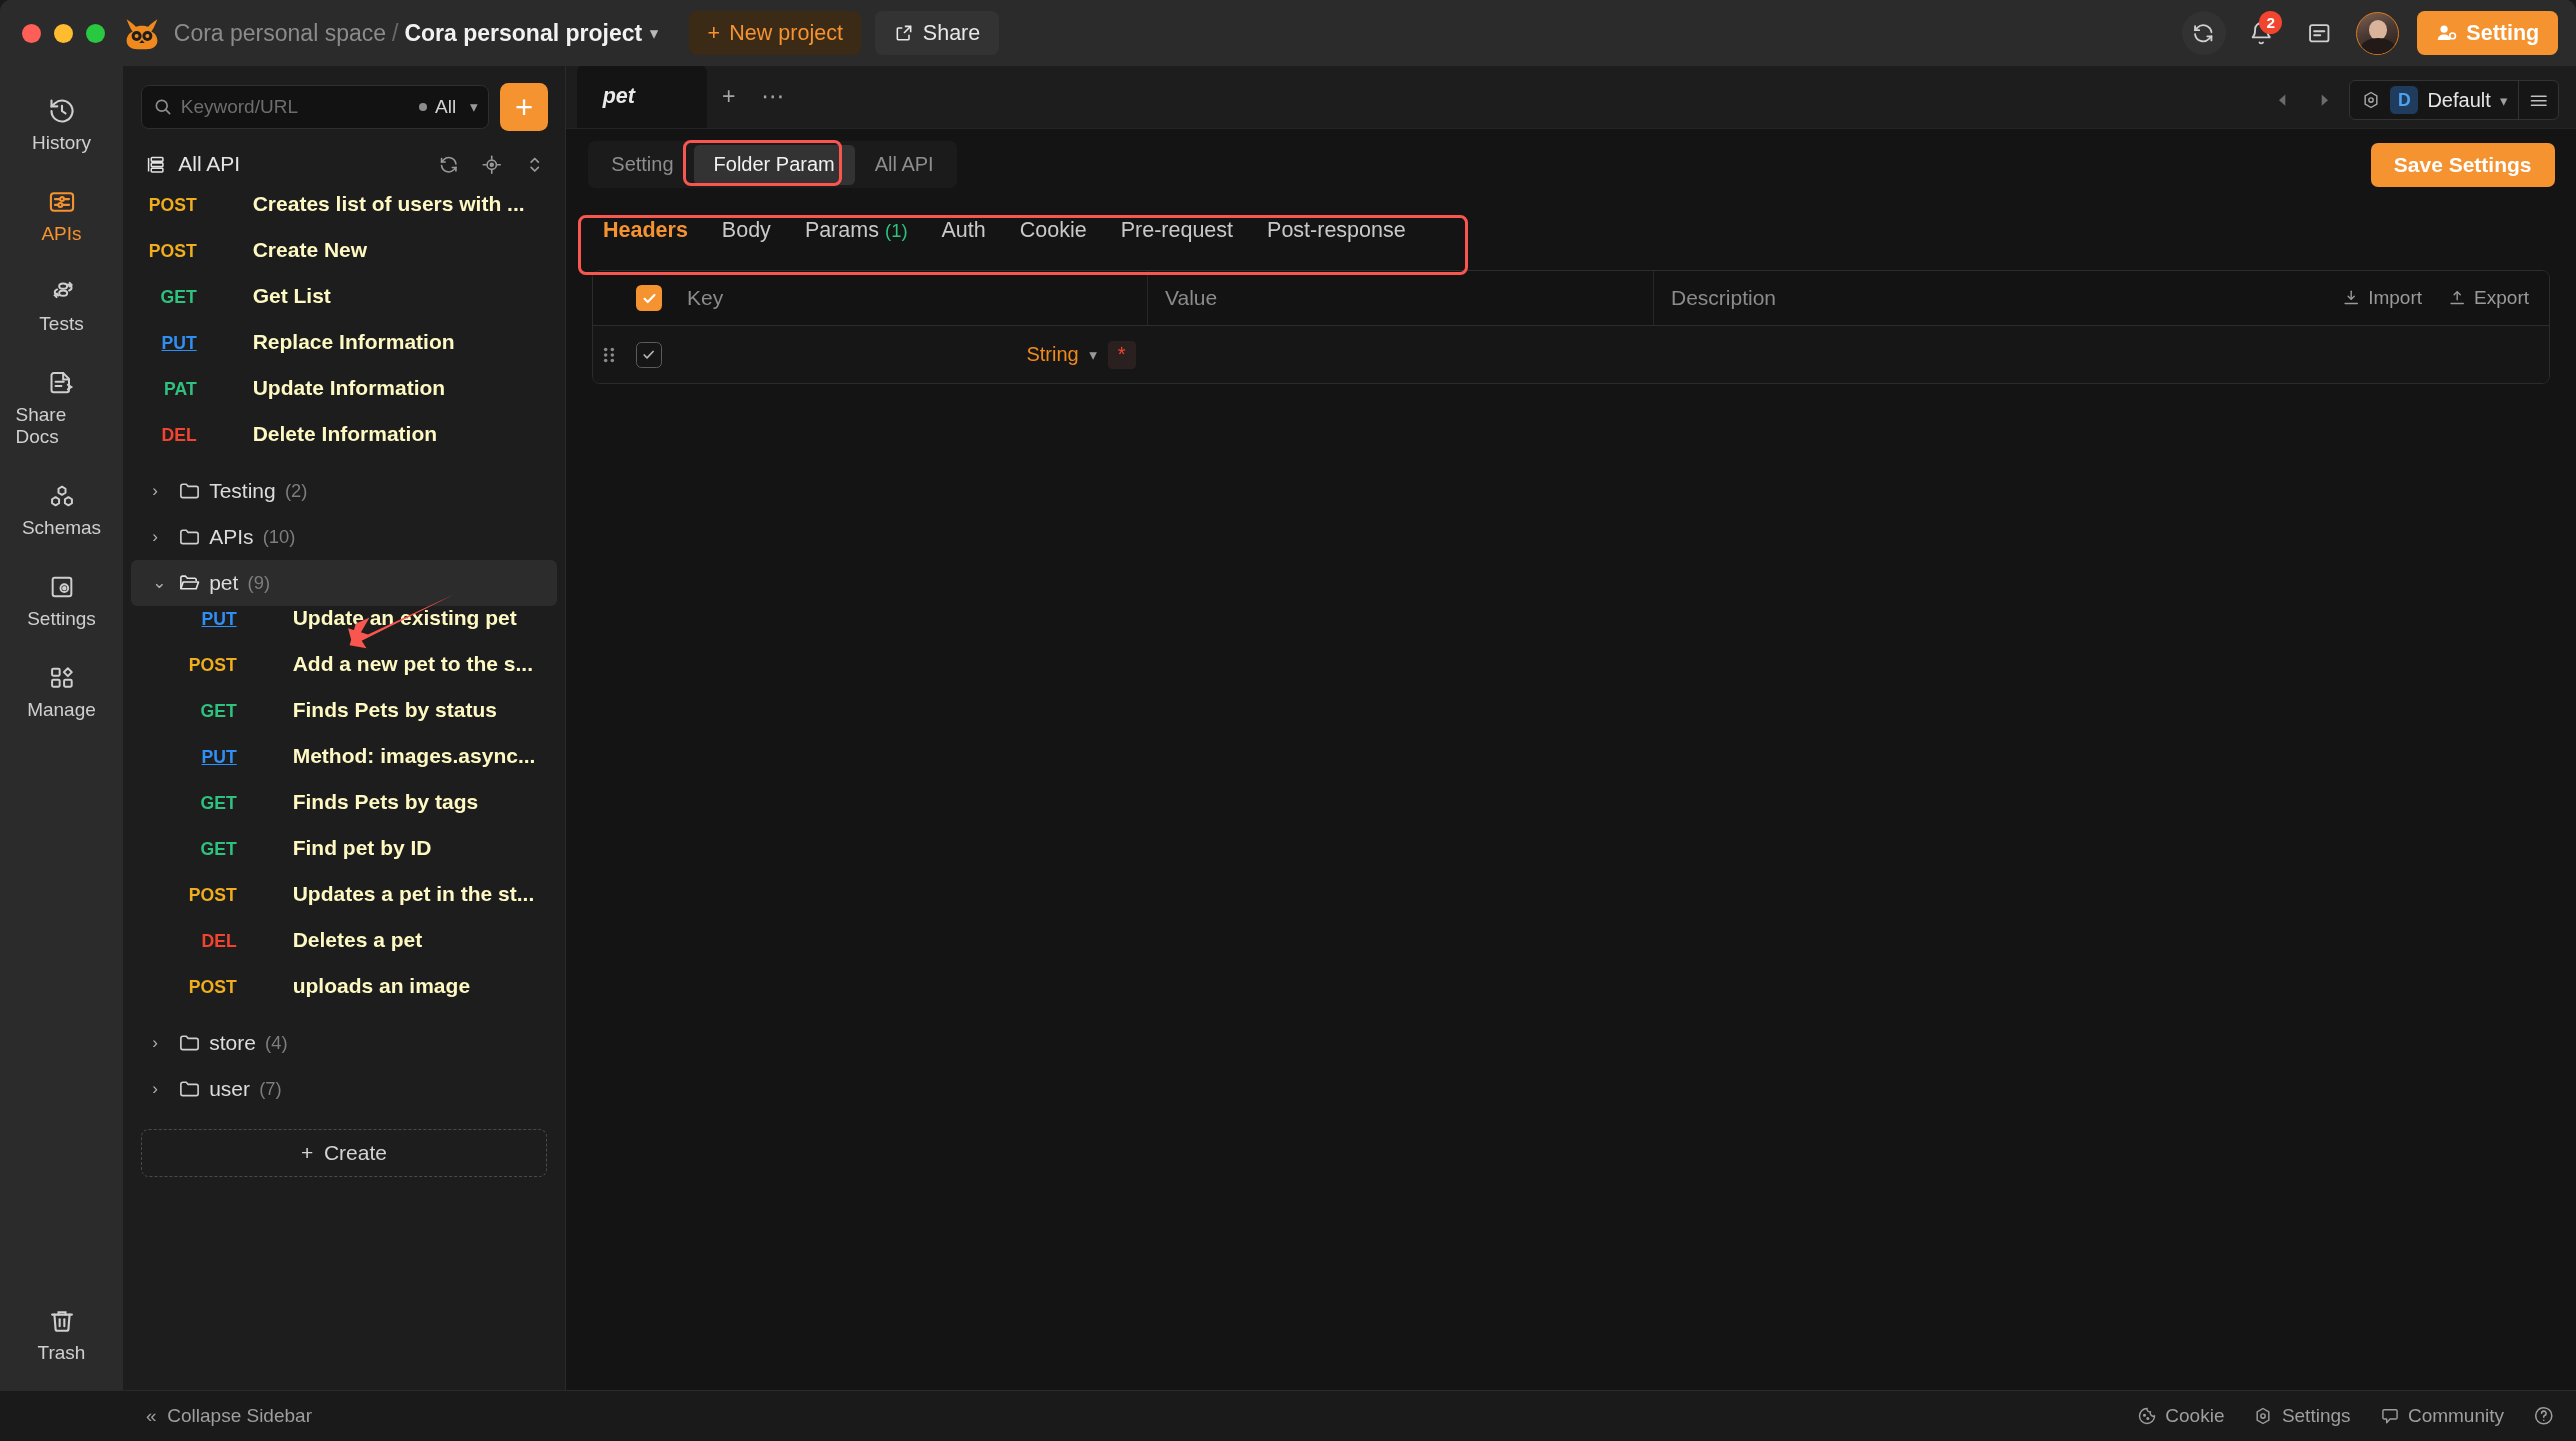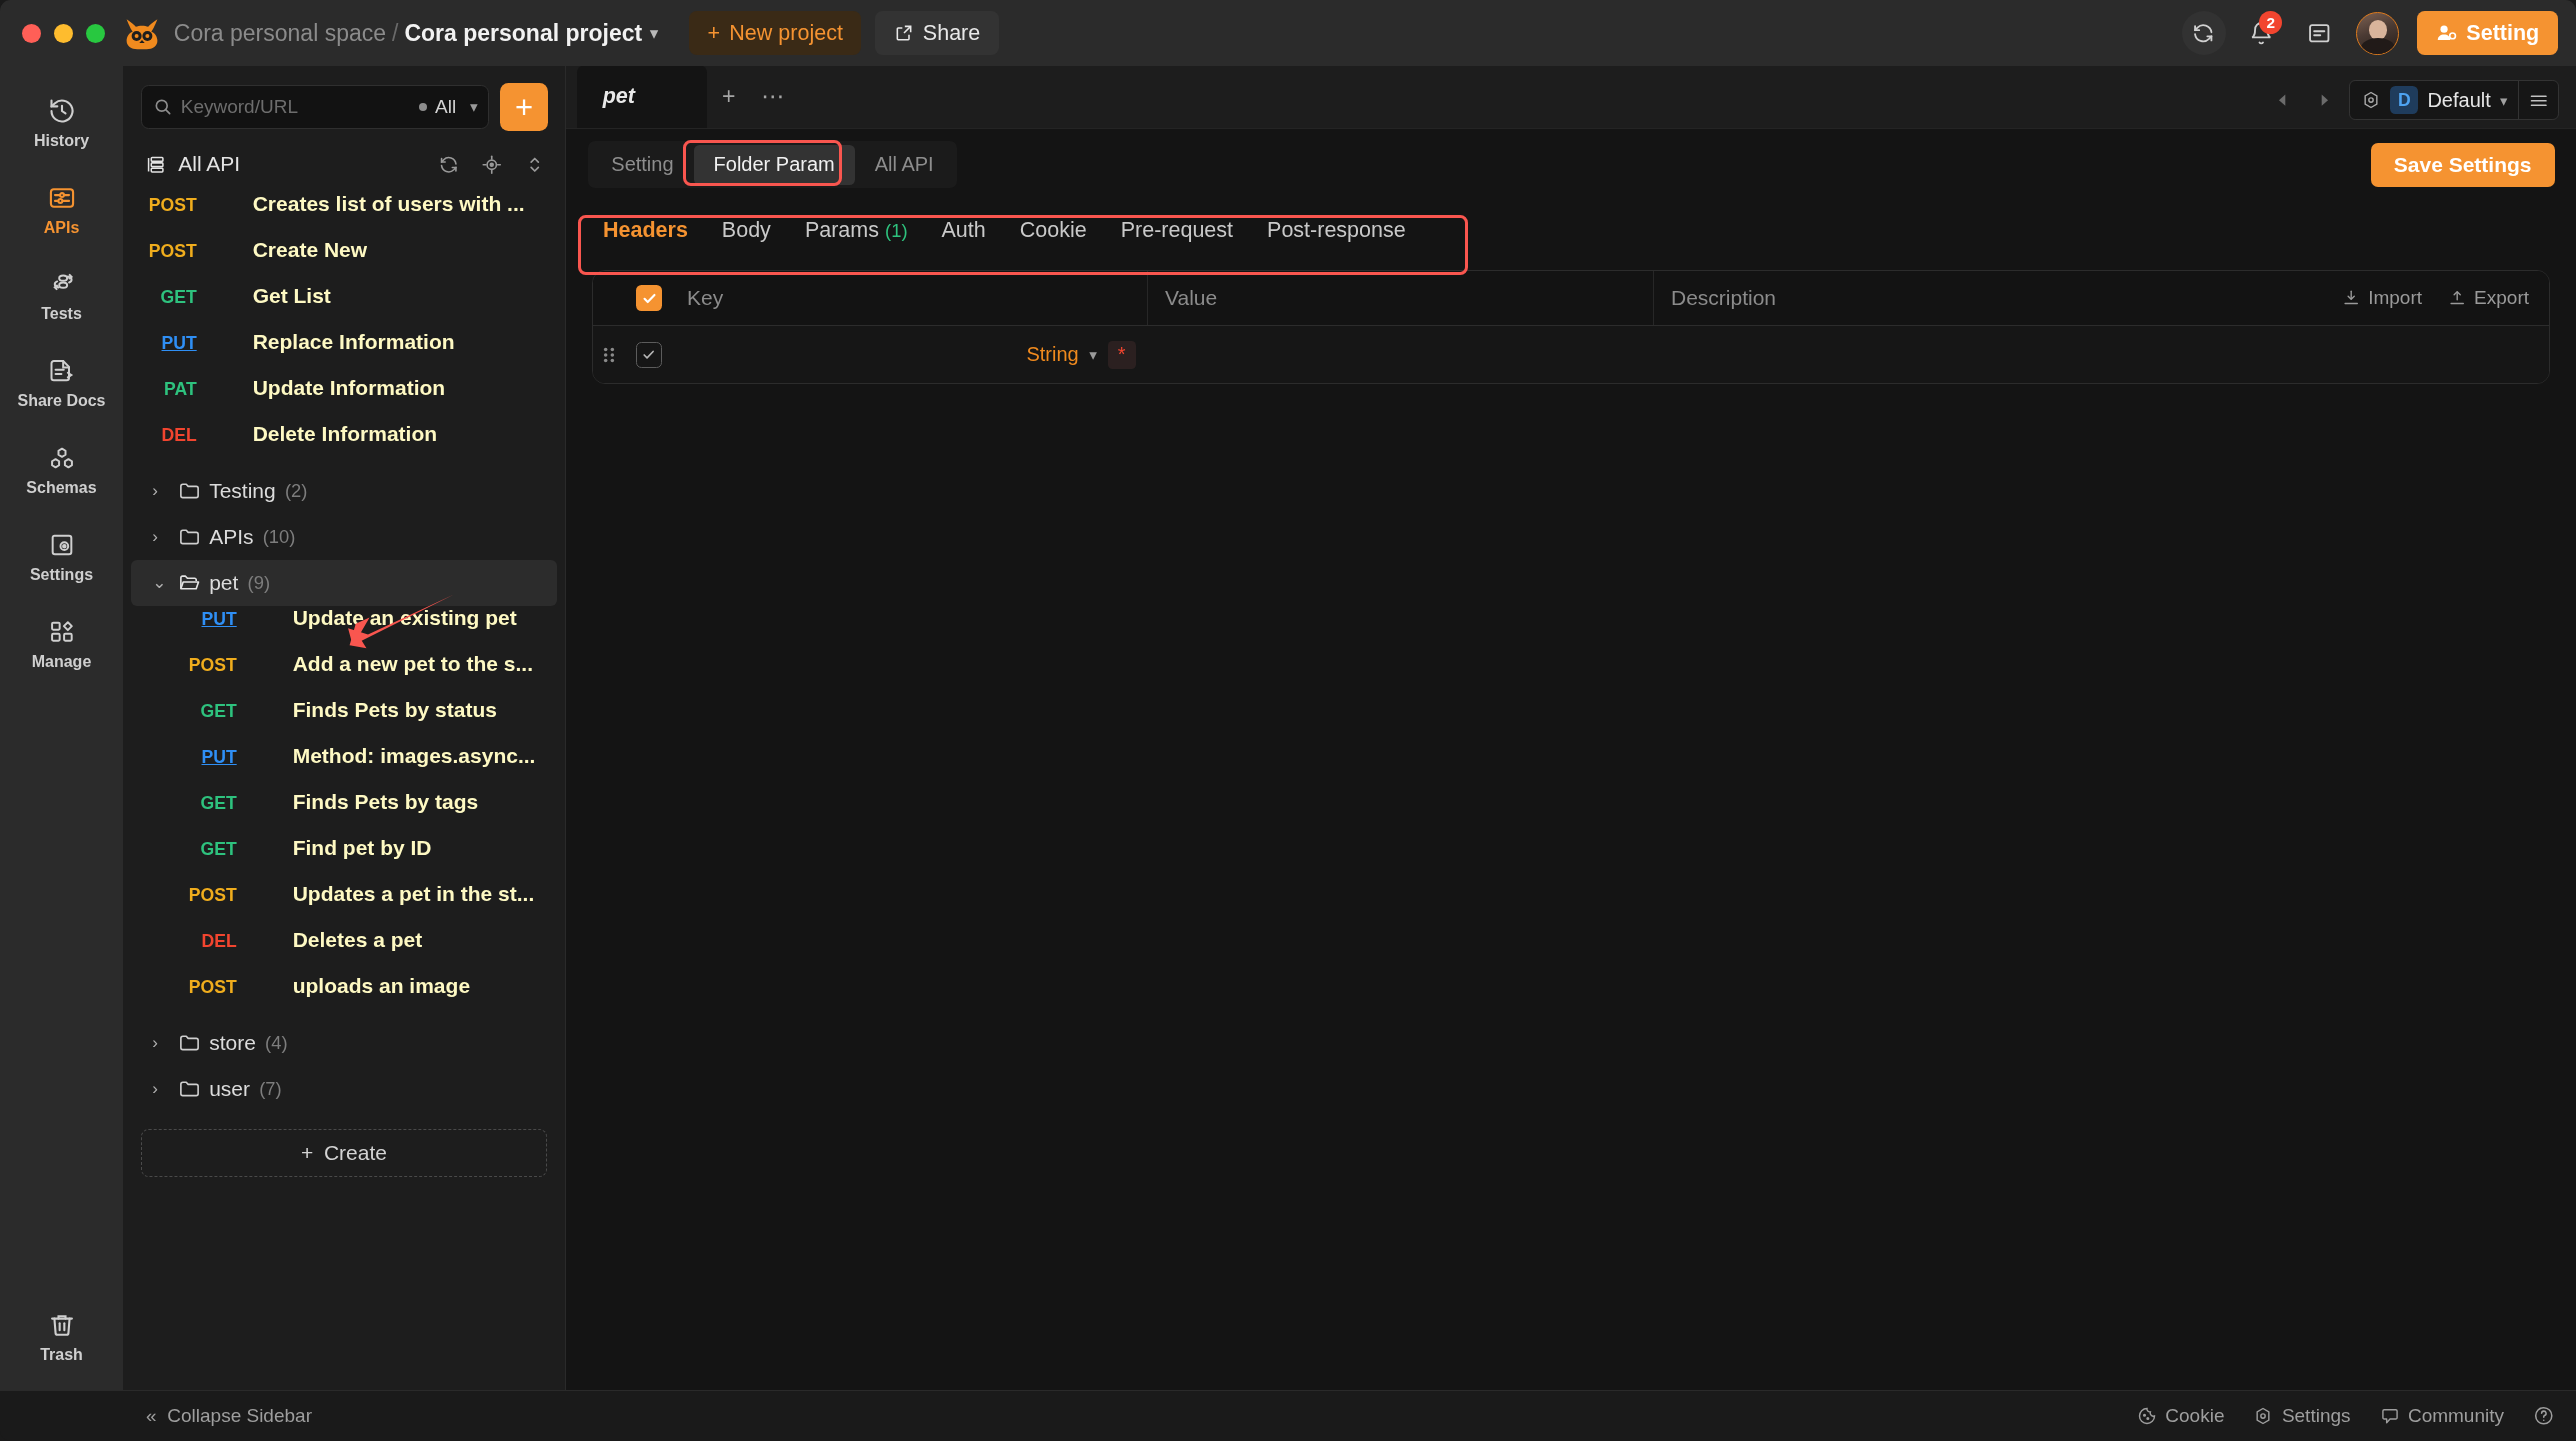--- a/index.html
+++ b/index.html
@@ -90,21 +90,21 @@
   .rail {
     width: 123px; flex: 0 0 123px; background: #2b2b2b;
     display: flex; flex-direction: column; align-items: center;
     padding-top: 21.5px;
   }
   .rail-item {
     width: 92px; padding: 9.2px 0 7.7px; margin-bottom: 17px;
     display: flex; flex-direction: column; align-items: center; gap: 7px;
     border-radius: 7.7px; cursor: pointer; color: #cfcfcf;
   }
-  .rail-item .rlabel { font-size: 16px; font-weight: bold; }
+  .rail-item .rlabel { font-size: 19px; }
   .rail-item.active { color: #f59331; }
   .rail-spacer { flex: 1 1 auto; }
   .rail-trash { margin-bottom: 18.4px; }
 
   
   .tree {
     width: 443px; flex: 0 0 443px; background: #1d1d1d;
     display: flex; flex-direction: column; min-height: 0;
     border-right: 0.8px solid #2a2a2a;
   }
@@ -224,21 +224,21 @@
     font-size: 21.5px; color: #c9c9c9; padding: 0 17px; cursor: pointer;
     display: flex; align-items: baseline; gap: 6.1px; text-align: center;
   }
   .ptab.active { color: #f59331; font-weight: 600; }
   .ptab .cnt { color: #2ec27e; font-size: 18.4px; }
 
   .public-row { display: flex; align-items: center; gap: 12.3px; padding: 10.7px 20px 7.7px 32px; }
   .public-label { color: #e6e6e6; font-size: 20px; }
   .public-sub { color: #d2d2d2; font-size: 20px; }
 
-  .table-wrap { margin: 9.2px 26px 0 26px; border: 0.8px solid #2c2c2c; border-radius: 13px; overflow: hidden; background: #121212; }
+  .table-wrap { margin: 9.2px 26px 0 26px; border: 0.8px solid #2c2c2c; border-radius: 8px; overflow: hidden; background: #121212; }
   .thead { display: flex; align-items: center; height: 55px; background: #131313; border-bottom: 0.8px solid #2c2c2c; }
   .th-drag { width: 32px; flex: 0 0 32px; }
   .th-chk { width: 48px; flex: 0 0 48px; display: flex; align-items: center; justify-content: center; }
   .chk-on {
     width: 26px; height: 26px; border-radius: 5.4px; background: #f59331;
     display:flex; align-items:center; justify-content:center; cursor: pointer;
   }
   .chk-off {
     width: 26px; height: 26px; border-radius: 5.4px; border: 1.5px solid #5c5c5c;
     display:flex; align-items:center; justify-content:center; cursor: pointer;

